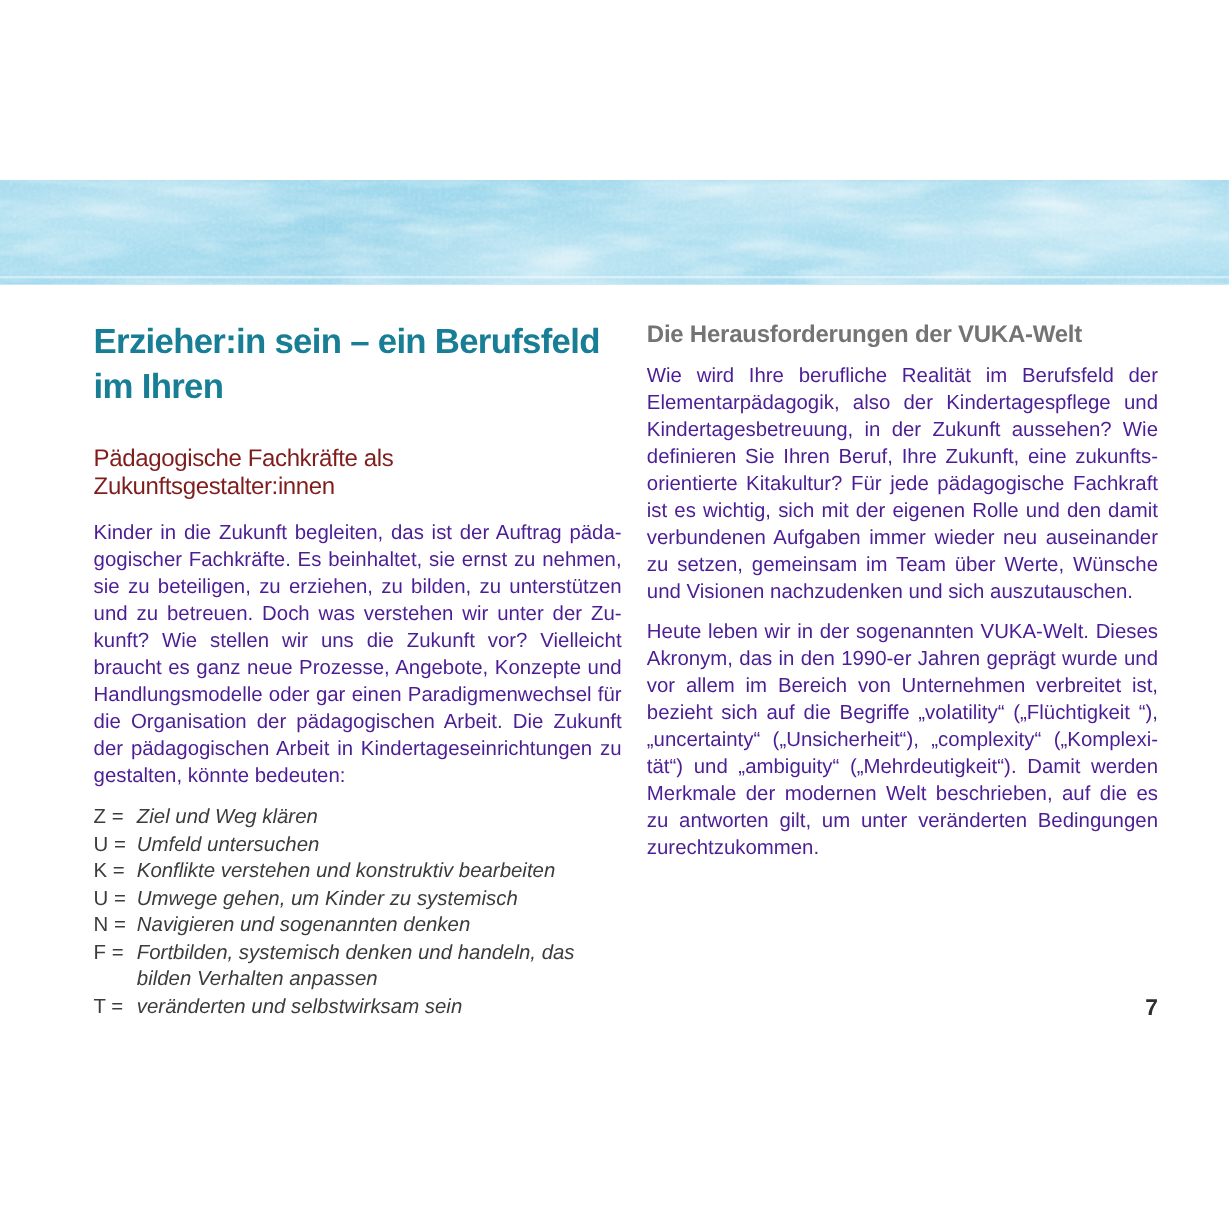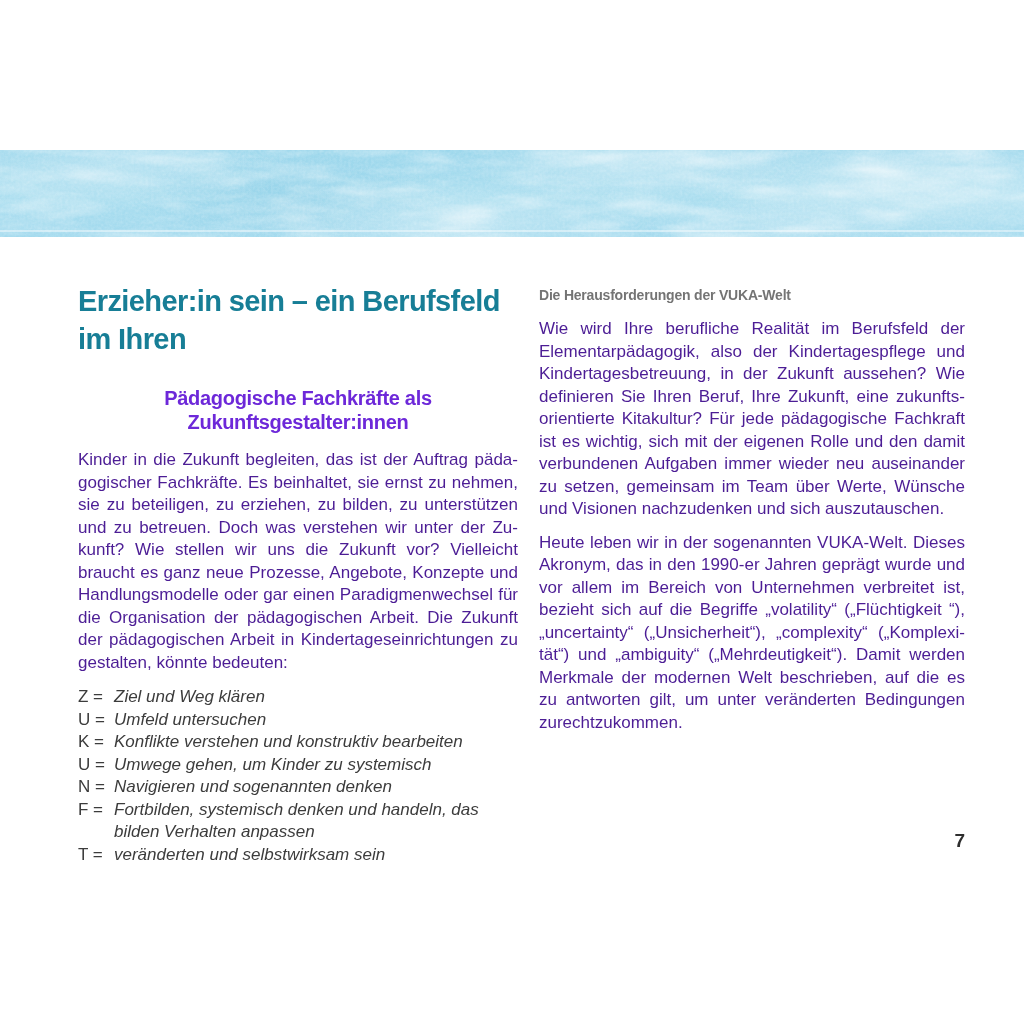--- a/index.html
+++ b/index.html
@@ -33,21 +33,21 @@
     position: absolute;
     left: 0; bottom: 5px;
     width: 100%; height: 2px;
     background: rgba(255,255,255,0.45);
   }
   .banner svg { position: absolute; inset: 0; width: 100%; height: 100%; }
 
   
   .content {
     position: absolute;
-    top: 282px; left: 78px;
+    top: 266px; left: 78px;
     width: 887px;
     display: flex;
     gap: 21px;
   }
   .col-left  { width: 440px; }
   .col-right { width: 426px; }
 
   h1.page-title {
     margin: 0 0 28px 0;
     font-size: 29px;
@@ -55,29 +55,28 @@
     font-weight: 700;
     letter-spacing: -0.6px;
     color: #177e96;
   }
   h1.page-title span { display: block; }
 
   h2.section-subtitle {
     margin: 0 0 15px 0;
     font-size: 20px;
     line-height: 24px;
-    font-weight: 700;
+    font-weight: 400;
     letter-spacing: -0.3px;
-    color: #6d28d9;
-    text-align: center;
+    color: #7f1d1d;
   }
 
   h3.section-heading {
     margin: 2px 0 11px 0;
-    font-size: 14px;
+    font-size: 20px;
     line-height: 23px;
     font-weight: 700;
     letter-spacing: -0.2px;
     color: #747474;
   }
 
   p.body-text {
     margin: 0 0 11px 0;
     font-size: 17px;
     line-height: 22.5px;

